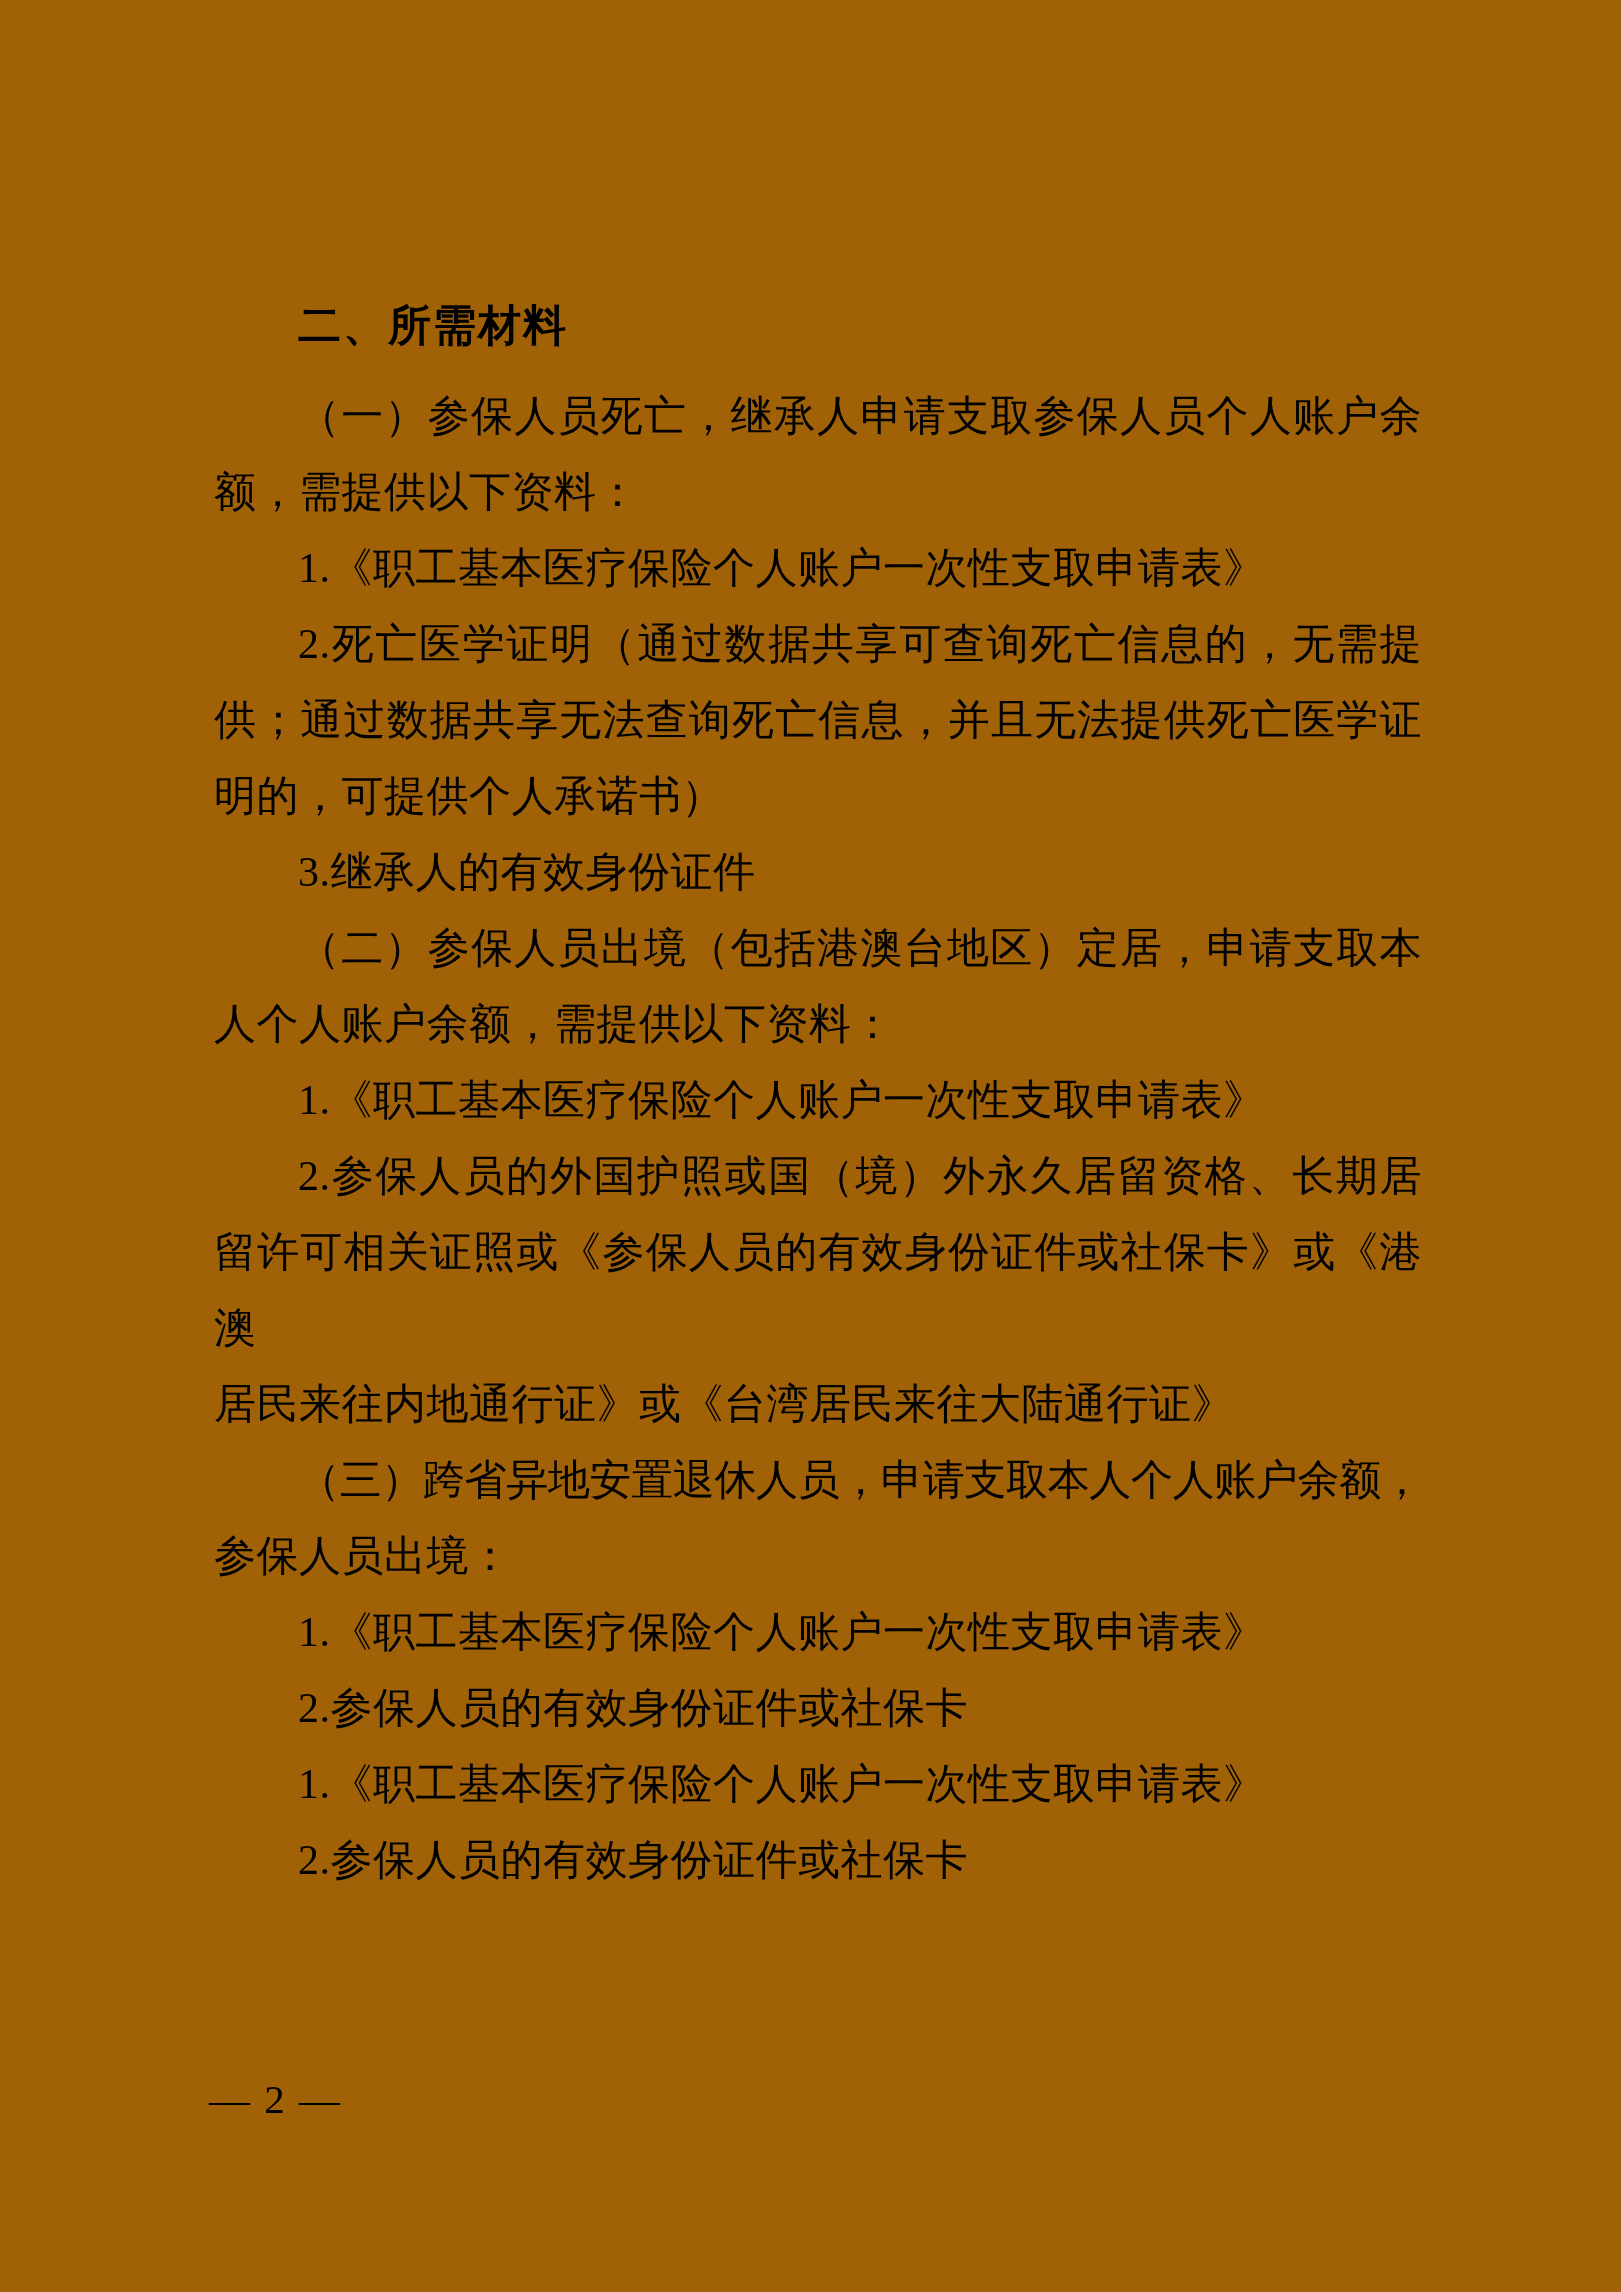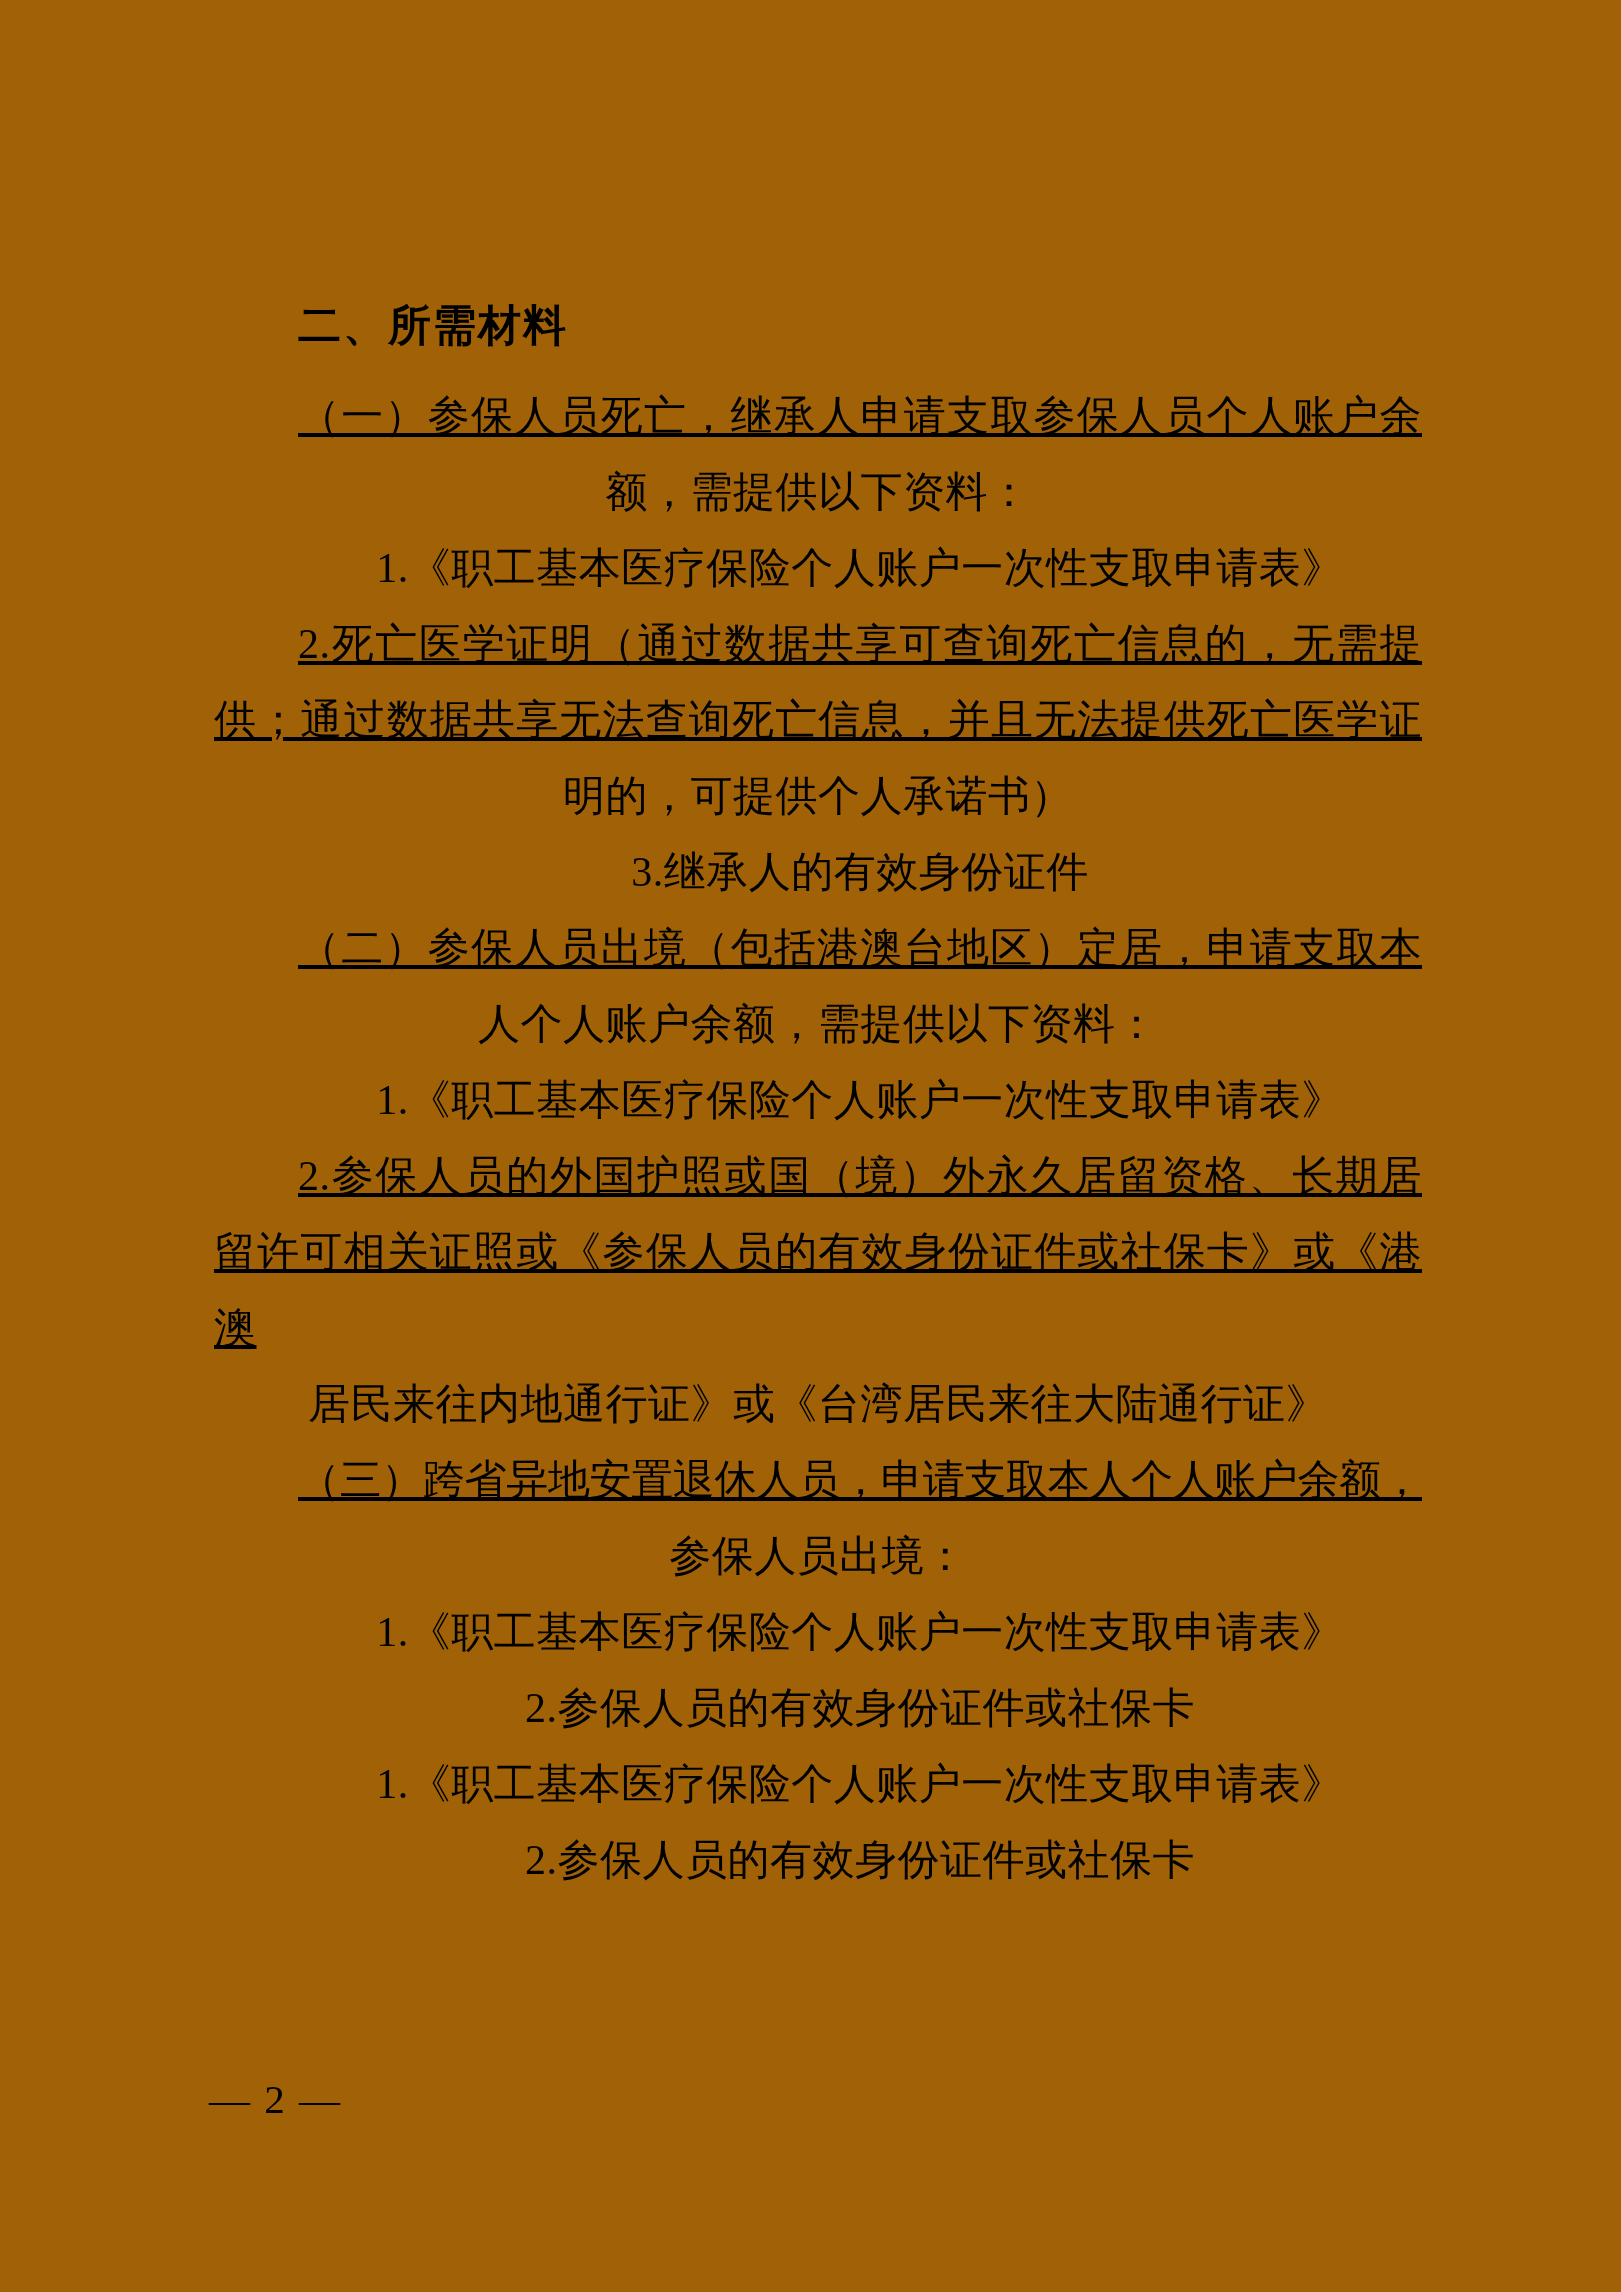--- a/index.html
+++ b/index.html
@@ -33,28 +33,27 @@
     font-size: 43px;
     line-height: 76px;
     text-indent: 84px;
     letter-spacing: 2px;
     margin: 0 0 14.7px 0;
     white-space: nowrap;
   }
   .doc-line {
     margin: 0;
     white-space: nowrap;
-    text-align: center;
+    text-align: left;
   }
   .doc-line.justify {
     white-space: normal;
     text-align: justify;
     text-align-last: justify;
     text-justify: inter-character;
-    text-decoration: underline;
   }
   .doc-line.indent { text-indent: 84px; }
   .doc-line.tight { letter-spacing: -0.8px; }
   .page-footer {
     position: absolute;
     left: 209px;
     top: 2064px;
     font-size: 41px;
     line-height: 71px;
     letter-spacing: 2px;

